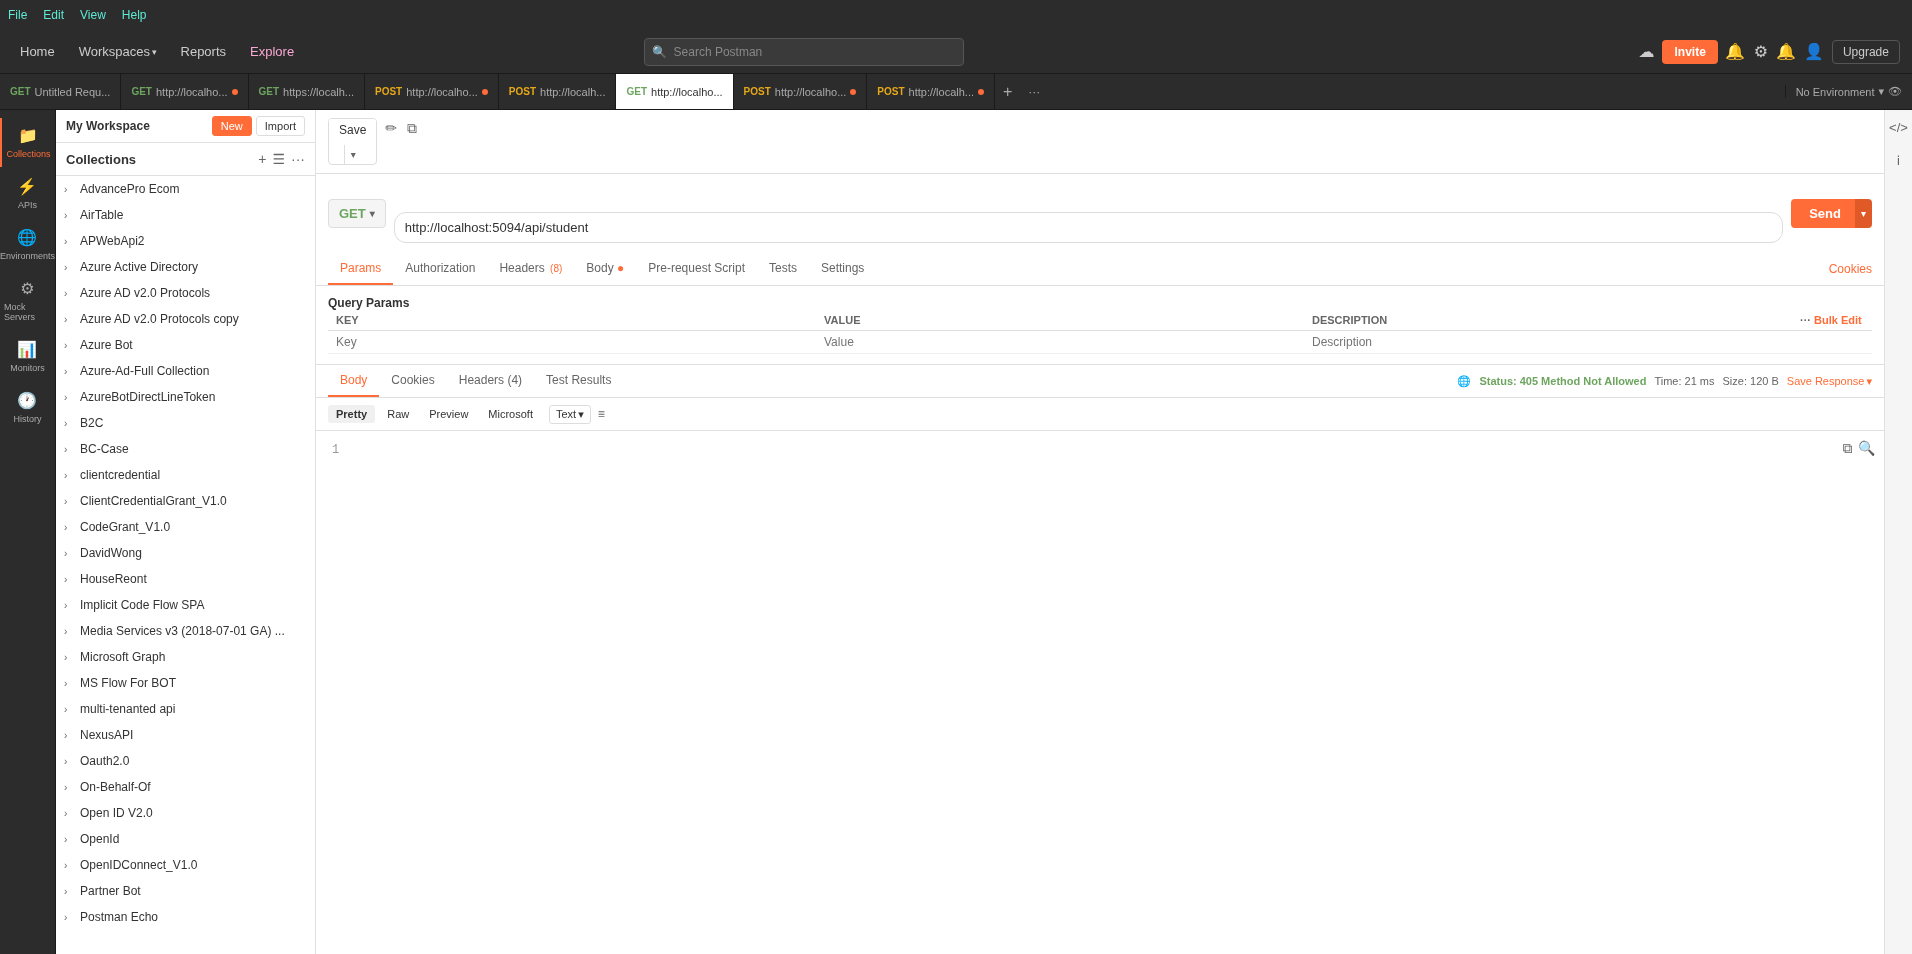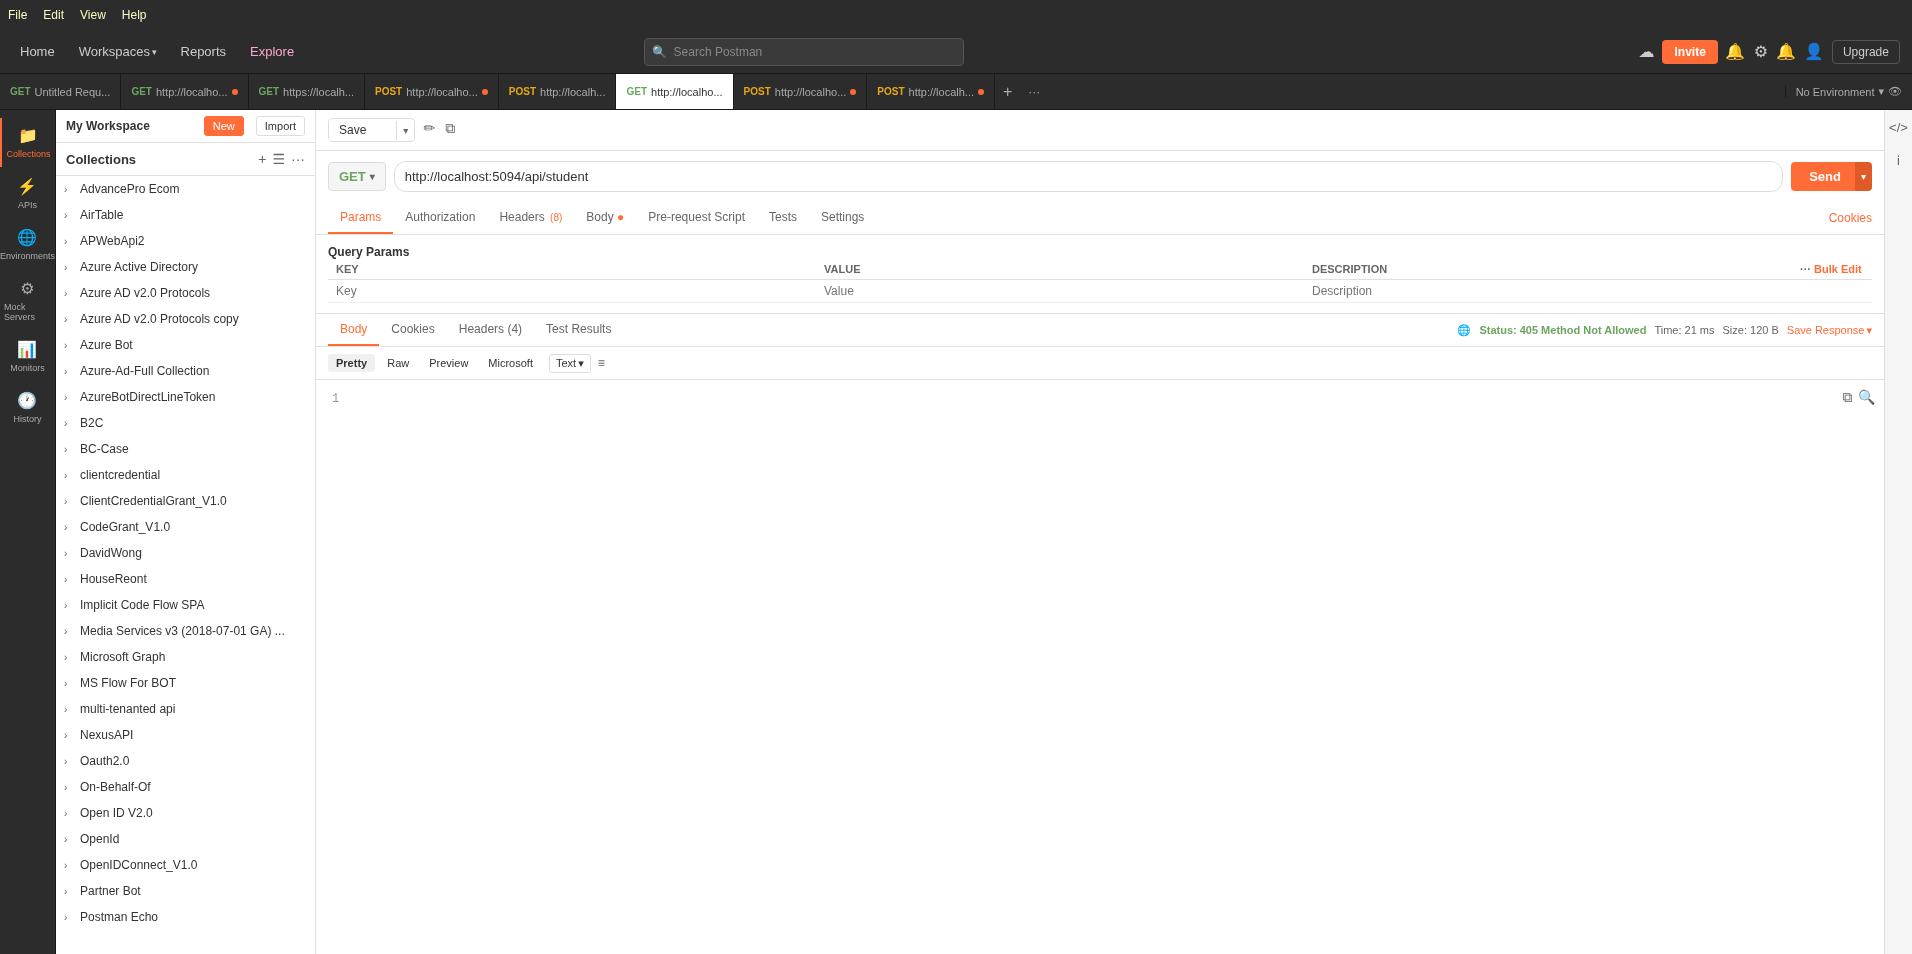--- a/index.html
+++ b/index.html
@@ -1,19 +1,19 @@
 <!DOCTYPE html>
 <html><head>
   <meta charset="utf-8">
   <style>
     * { box-sizing: border-box; margin: 0; padding: 0; }
     body { font-family: -apple-system, BlinkMacSystemFont, 'Segoe UI', sans-serif; font-size: 12px; background: #fff; color: #333; overflow: hidden; height: 954px; }
 
     
-    .menu-bar { display: flex; align-items: center; height: 30px; background: #2c2c2c; color: #fef9c3; padding: 12px 8px; gap: 16px; }
+    .menu-bar { display: flex; align-items: center; height: 30px; background: #2c2c2c; color: #5eead4; padding: 12px 8px; gap: 16px; }
     .menu-bar span { font-size: 12px; cursor: pointer; }
 
     
     .top-nav { display: flex; align-items: center; height: 44px; background: #2c2c2c; padding: 0 12px; gap: 8px; border-bottom: 1px solid #1a1a1a; }
     .nav-home { color: #ccc; font-size: 13px; cursor: pointer; padding: 4px 8px; }
     .nav-workspaces { color: #ccc; font-size: 13px; cursor: pointer; padding: 4px 8px; display: flex; align-items: center; gap: 2px; }
     .nav-reports { color: #ccc; font-size: 13px; cursor: pointer; padding: 4px 8px; }
     .nav-explore { color: #f9a8d4; font-size: 13px; cursor: pointer; padding: 4px 8px; }
     .search-bar { flex: 1; max-width: 320px; margin: 0 auto; background: #3a3a3a; border: 1px solid #555; border-radius: 4px; height: 28px; display: flex; align-items: center; padding: 0 8px; gap: 6px; color: #aaa; font-size: 12px; cursor: text; }
     .top-nav-right { margin-left: auto; display: flex; align-items: center; gap: 8px; }
@@ -44,45 +44,45 @@
     .sidebar-icon-item .icon-sym { font-size: 16px; }
 
     
     .collections-panel { width: 260px; background: #fff; border-right: 1px solid #e0e0e0; display: flex; flex-direction: column; }
     .panel-header { display: flex; align-items: center; padding: 8px 10px; border-bottom: 1px solid #e0e0e0; gap: 6px; }
     .panel-title { font-size: 13px; font-weight: 600; color: #333; flex: 1; }
     .panel-header-icons { display: flex; gap: 6px; color: #666; }
     .panel-header-icons span { cursor: pointer; font-size: 14px; }
     .workspace-header { display: flex; align-items: center; padding: 6px 10px; border-bottom: 1px solid #e0e0e0; gap: 6px; }
     .workspace-title { font-size: 12px; font-weight: 600; color: #333; flex: 1; }
-    .ws-btns { display: flex; gap: 12px; padding-left: 31px; }
+    .ws-btns { display: flex; gap: 4px; padding-left: 31px; }
     .ws-btn { font-size: 11px; padding: 3px 8px; border-radius: 3px; cursor: pointer; border: 1px solid #ddd; background: #fff; color: #333; }
     .ws-btn.primary { background: #ff6c37; color: #fff; border-color: #ff6c37; }
     .collections-list { flex: 1; overflow-y: auto; }
     .collection-item { display: flex; align-items: center; padding: 6px 10px 6px 8px; cursor: pointer; font-size: 12px; color: #333; gap: 4px; }
     .chevron { font-size: 10px; color: #666; width: 12px; flex-shrink: 0; }
     .collection-name { flex: 1; overflow: hidden; text-overflow: ellipsis; white-space: nowrap; }
 
     
     .request-area { flex: 1; display: flex; flex-direction: column; background: #fff; }
 
     
     .url-bar-container { padding: 8px 12px; border-bottom: 1px solid #e0e0e0; display: flex; align-items: center; gap: 8px; }
     .url-path { font-size: 12px; color: #555; flex: 1; }
     .url-bar-actions { display: flex; gap: 6px; }
-    .save-btn { display: flex; align-items: center; gap: 20px; border: 1px solid #ddd; border-radius: 4px; overflow: hidden; }
+    .save-btn { display: flex; align-items: center; gap: 4px; border: 1px solid #ddd; border-radius: 4px; overflow: hidden; flex-direction: column; }
     .save-btn-main { padding: 4px 10px; background: #fff; color: #333; font-size: 12px; cursor: pointer; }
     .save-btn-arrow { padding: 4px 6px; background: #fff; color: #666; font-size: 10px; cursor: pointer; border-left: 1px solid #ddd; }
     .url-icon-btn { color: #666; cursor: pointer; font-size: 14px; padding: 2px; }
 
     
     .method-url-row { display: flex; align-items: center; margin: 10px 12px; gap: 8px; }
     .method-select { display: flex; align-items: center; gap: 4px; background: #f5f5f5; border: 1px solid #ddd; border-radius: 4px; padding: 6px 10px; cursor: pointer; font-size: 13px; font-weight: 700; color: #6da55f; }
     .method-dropdown-arrow { color: #666; font-size: 10px; }
-    .url-input { flex: 1; border: 1px solid #ddd; border-radius: 12px; padding: 7px 10px; font-size: 13px; color: #333; outline: none; }
+    .url-input { flex: 1; border: 1px solid #ddd; border-radius: 12px; padding: 7px 10px; font-size: 13px; color: #333; outline: none; margin-top: 28px; }
     .send-btn { background: #ff6c37; color: #fff; border: none; border-radius: 4px; padding: 7px 18px; font-size: 13px; font-weight: 600; cursor: pointer; display: flex; align-items: center; gap: 4px; }
     .send-dropdown { background: #e05a28; color: #fff; border: none; border-radius: 0 4px 4px 0; padding: 7px 6px; cursor: pointer; font-size: 10px; margin-left: -4px; }
 
     
     .request-tabs { display: flex; align-items: center; border-bottom: 1px solid #e0e0e0; padding: 0 12px; }
     .req-tab { padding: 8px 12px; font-size: 12px; color: #666; cursor: pointer; border-bottom: 2px solid transparent; }
     .req-tab.active { color: #ff6c37; border-bottom-color: #ff6c37; font-weight: 500; }
     .req-tab .badge { font-size: 10px; color: #ff6c37; margin-left: 2px; }
     .cookies-link { margin-left: auto; color: #ff6c37; font-size: 12px; cursor: pointer; }
 

